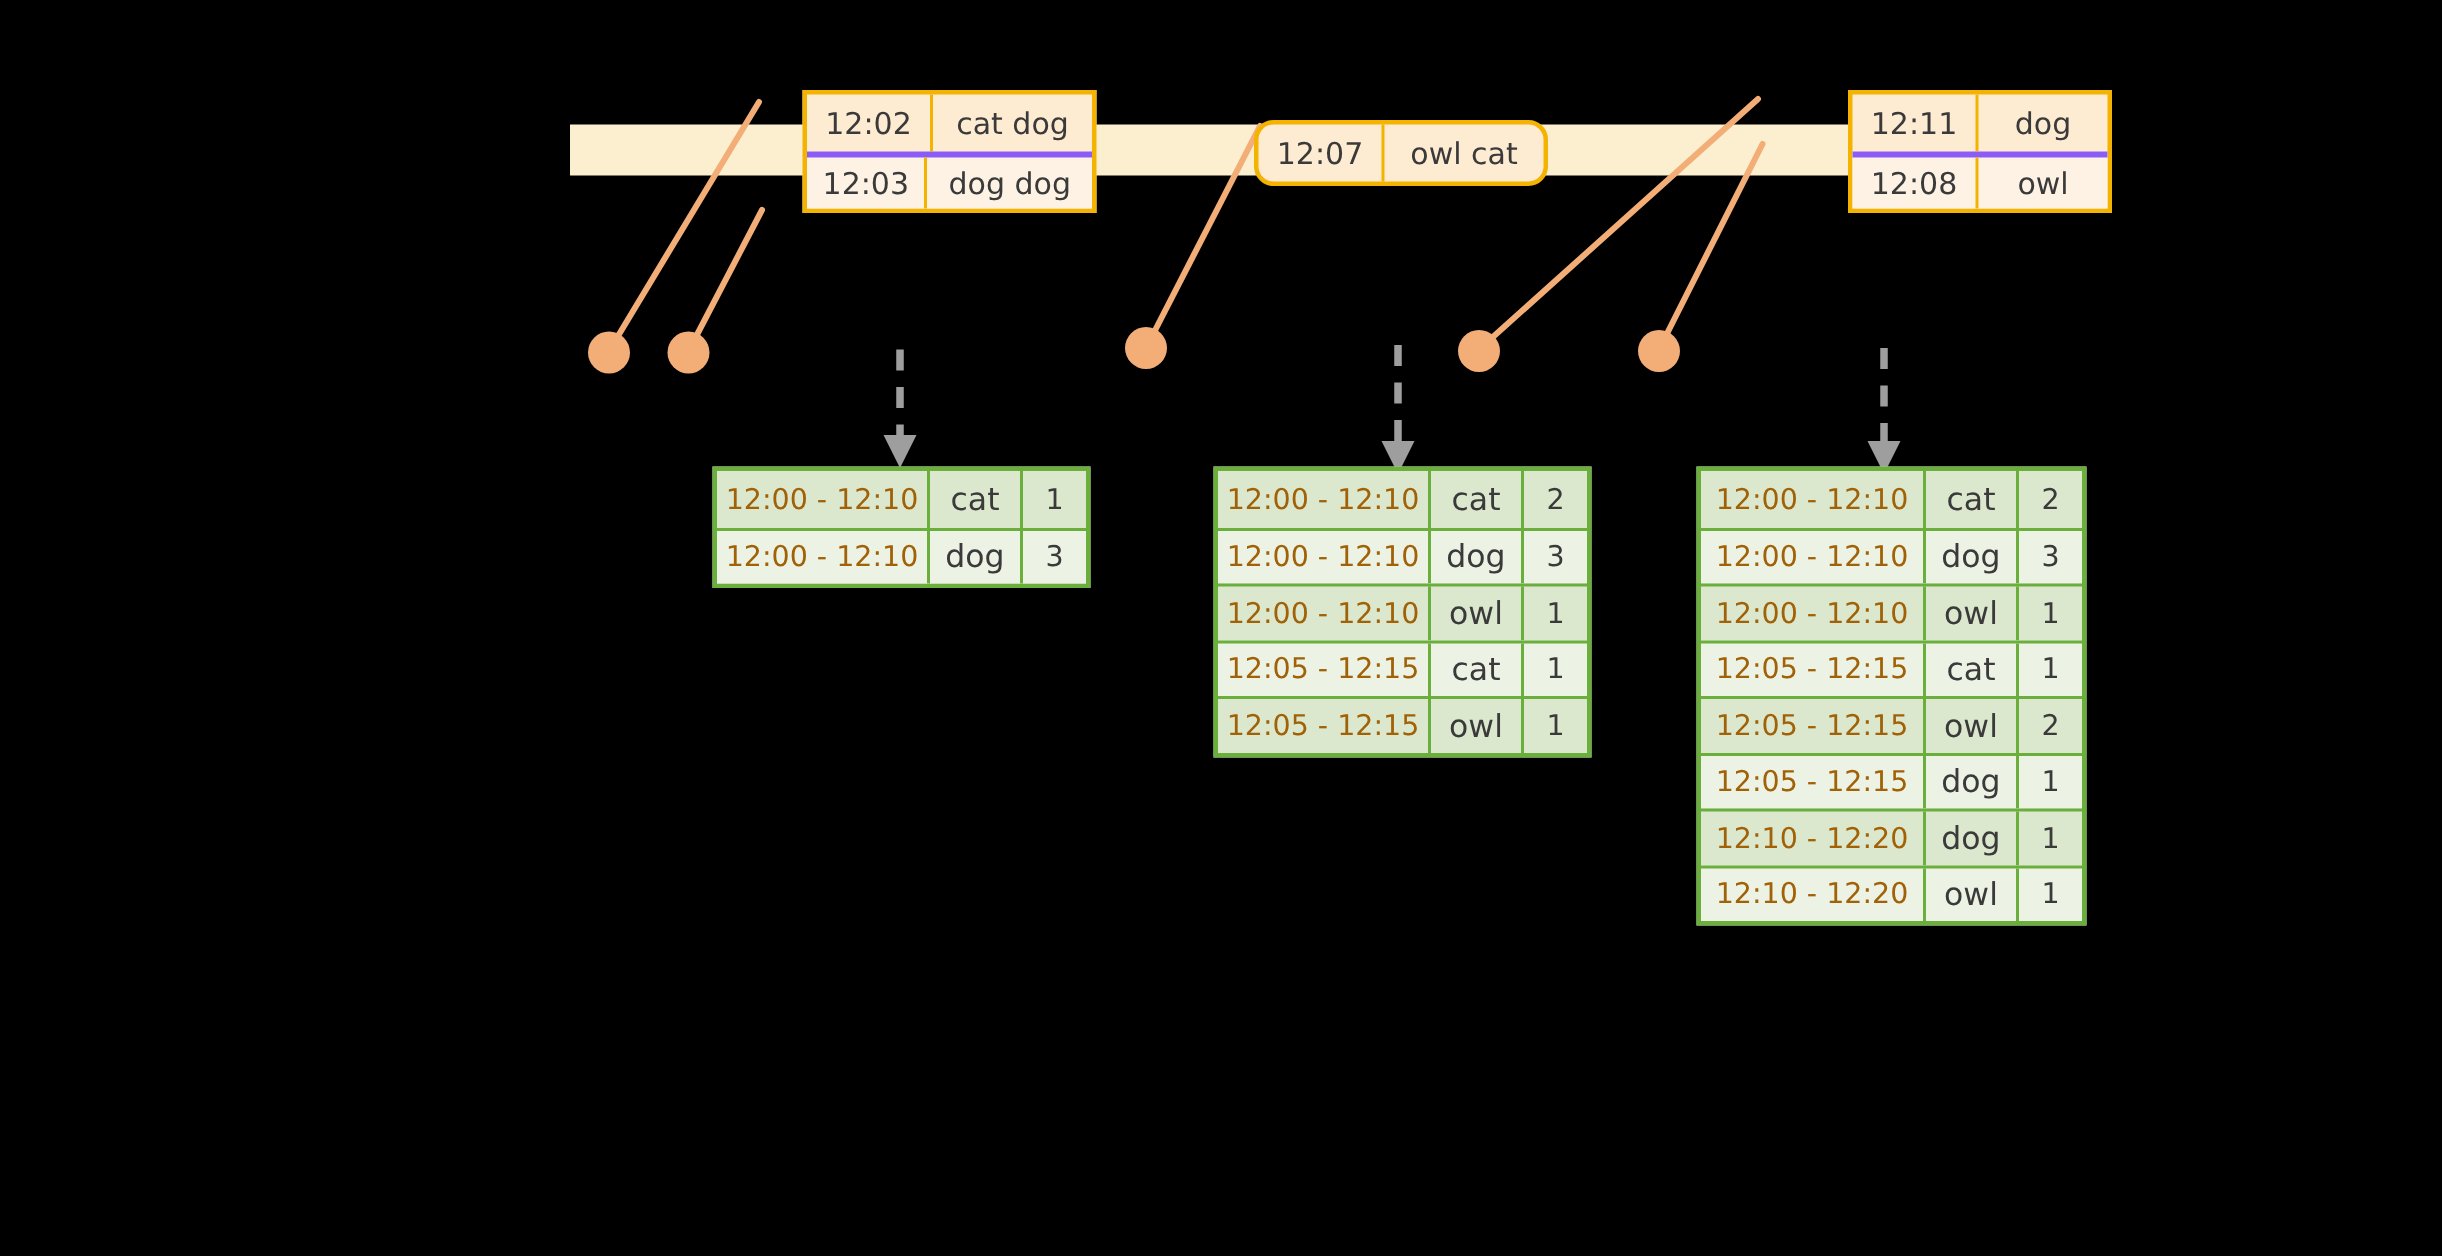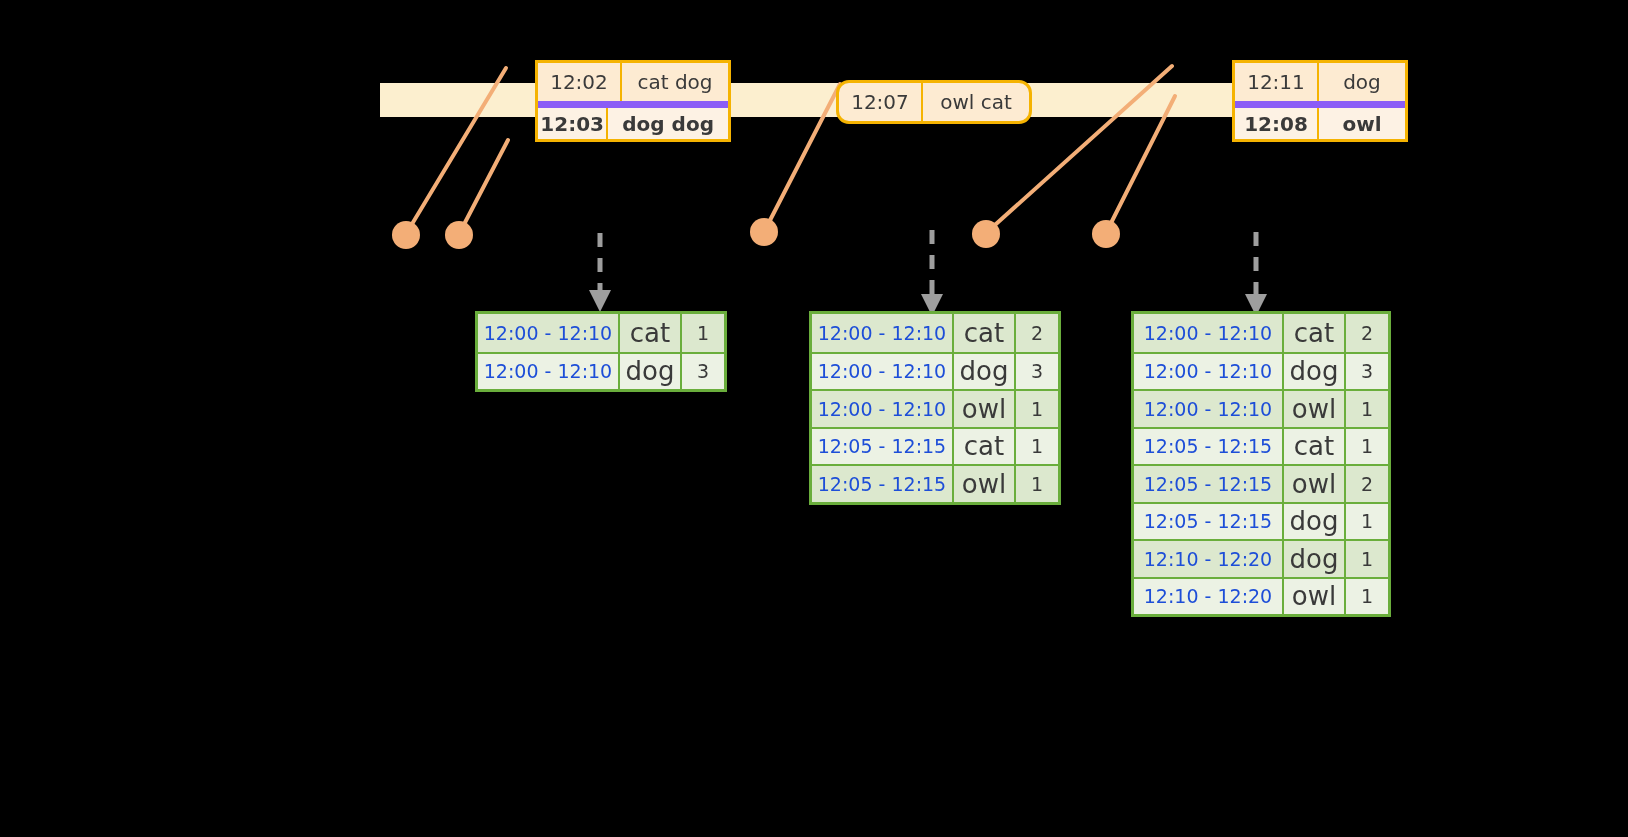--- a/index.html
+++ b/index.html
@@ -19,21 +19,21 @@
     position: absolute;
     border: 3px solid #F5B301;
     background: #FDEBD2;
     display: flex;
     flex-direction: column;
   }
   .evt-row {
     display: flex;
     height: 38px;
   }
-  .evt-row + .evt-row { border-top: 7px solid #8b5cf6; font-weight: bold; }
+  .evt-row + .evt-row { border-top: 4px solid #8b5cf6; }
   .evt-row.alt { background: #FDF2E4; }
   .evt-time {
     width: 84px;
     border-right: 2px solid #F5B301;
     display: flex; align-items: center; justify-content: center;
     font-size: 20px; color: #3a3a3a;
     white-space: nowrap;
   }
   .evt-words {
     flex: 1;
@@ -50,27 +50,27 @@
     background: #E8F0DF;
     display: flex; flex-direction: column;
   }
   .res-row { display: flex; height: 37.5px; background: #DCE8CE; }
   .res-row.alt { background: #ECF2E4; }
   .res-row + .res-row { border-top: 2px solid #6AAE3C; }
   .res-win {
     width: 142px;
     border-right: 2px solid #6AAE3C;
     display: flex; align-items: center; justify-content: center;
-    font-size: 19px; color: #1d4ed8; white-space: nowrap;
+    font-size: 19px; color: #a16207; white-space: nowrap;
   }
   .res-key {
     width: 62px;
     border-right: 2px solid #6AAE3C;
     display: flex; align-items: center; justify-content: center;
-    font-size: 26px; color: #3a3a3a; white-space: nowrap;
+    font-size: 21px; color: #3a3a3a; white-space: nowrap;
   }
   .res-cnt {
     width: 42px;
     display: flex; align-items: center; justify-content: center;
     font-size: 19px; color: #3a3a3a; white-space: nowrap;
   }
   .res-table.wide .res-win { width: 150px; }
 </style>
 </head>
 <body>

